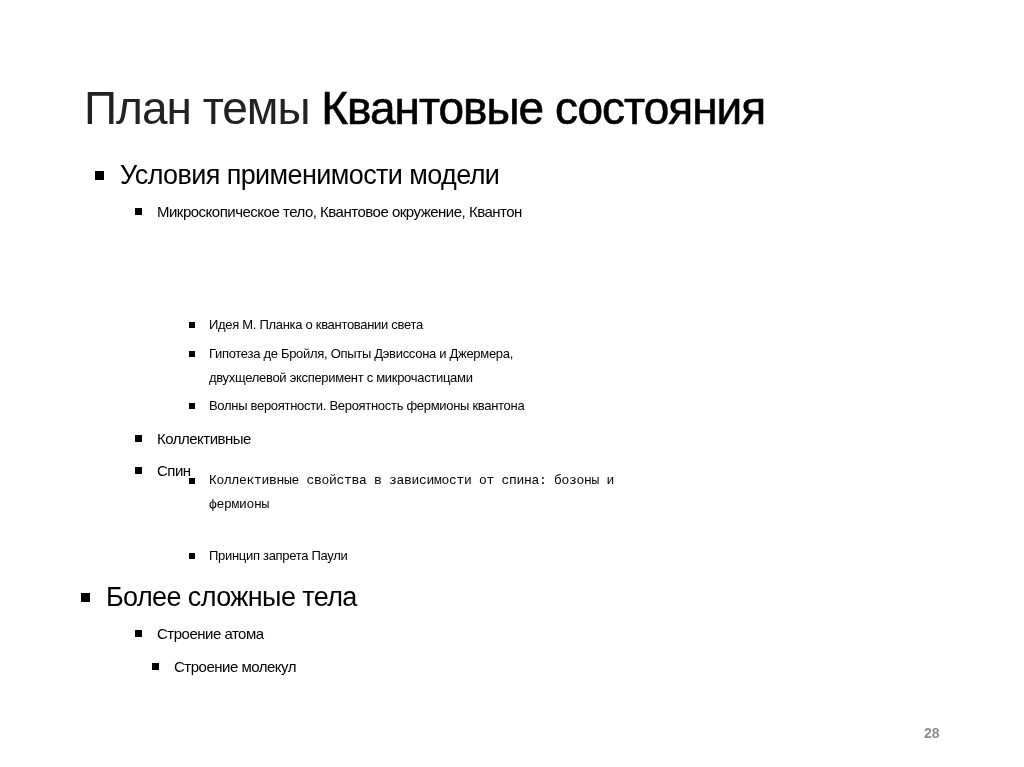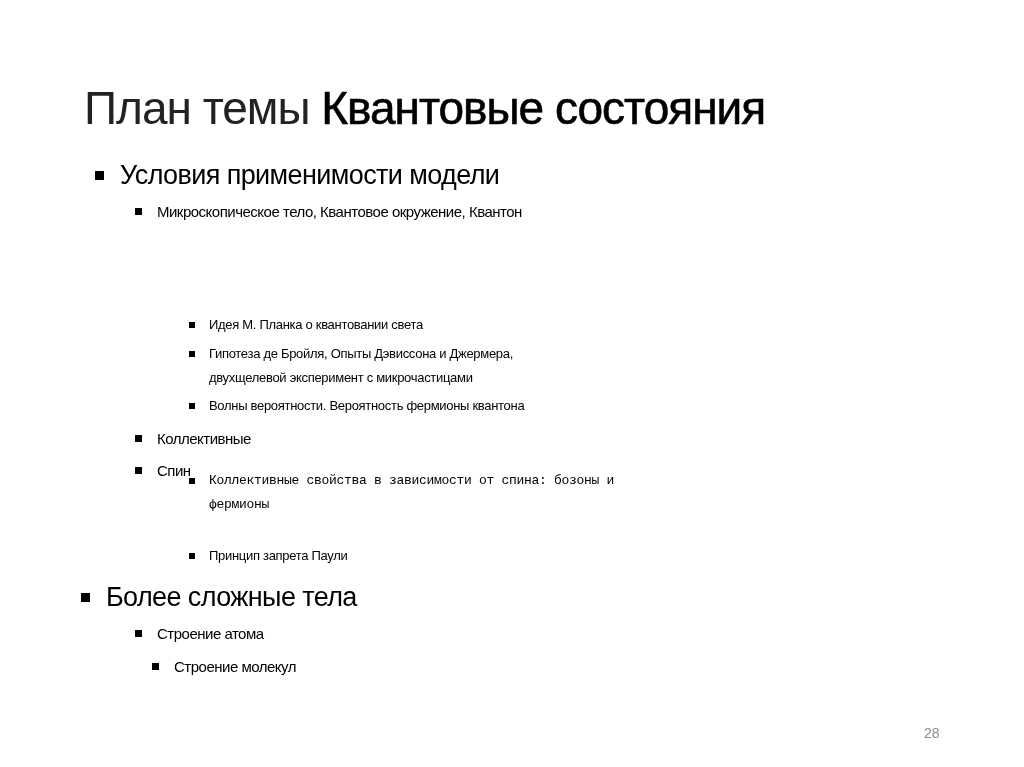--- a/index.html
+++ b/index.html
@@ -12,21 +12,21 @@
     .title .bold { font-weight: normal; color: #000; -webkit-text-stroke: 0.6px #000; }
     .item { position: absolute; white-space: nowrap; color: #000; }
     .item .bullet { position: absolute; background: #000; }
     .l1 { font-size: 27px; line-height: 34px; letter-spacing: -0.6px; }
     .l1 .bullet { width: 9px; height: 9px; left: -25px; top: 13px; }
     .l2 { font-size: 15px; line-height: 30px; letter-spacing: -0.5px; }
     .l2 .bullet { width: 7px; height: 7px; left: -22px; top: 11px; }
     .l3 { font-size: 13px; line-height: 24px; letter-spacing: -0.3px; }
     .l3 .bullet { width: 6px; height: 6px; left: -20px; top: 9px; }
     .l3 .txt { display: block; }
-    .page-num { position: absolute; left: 924px; top: 725px; font-size: 14px; color: #8c8c8c; }
+    .page-num { position: absolute; left: 924px; top: 725px; font-size: 14px; color: #8c8c8c; font-weight: bold; }
   </style>
 </head>
 <body>
 
 <div class="slide">
 
   <div class="title">
     <span class="light">План темы</span>
     <span class="bold">Квантовые состояния</span>
   </div>

